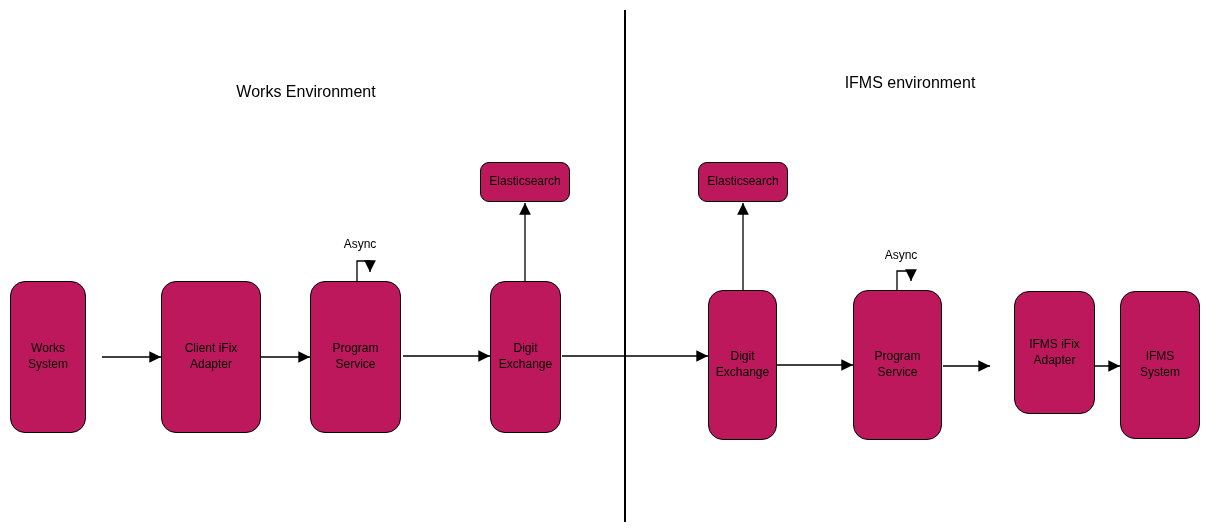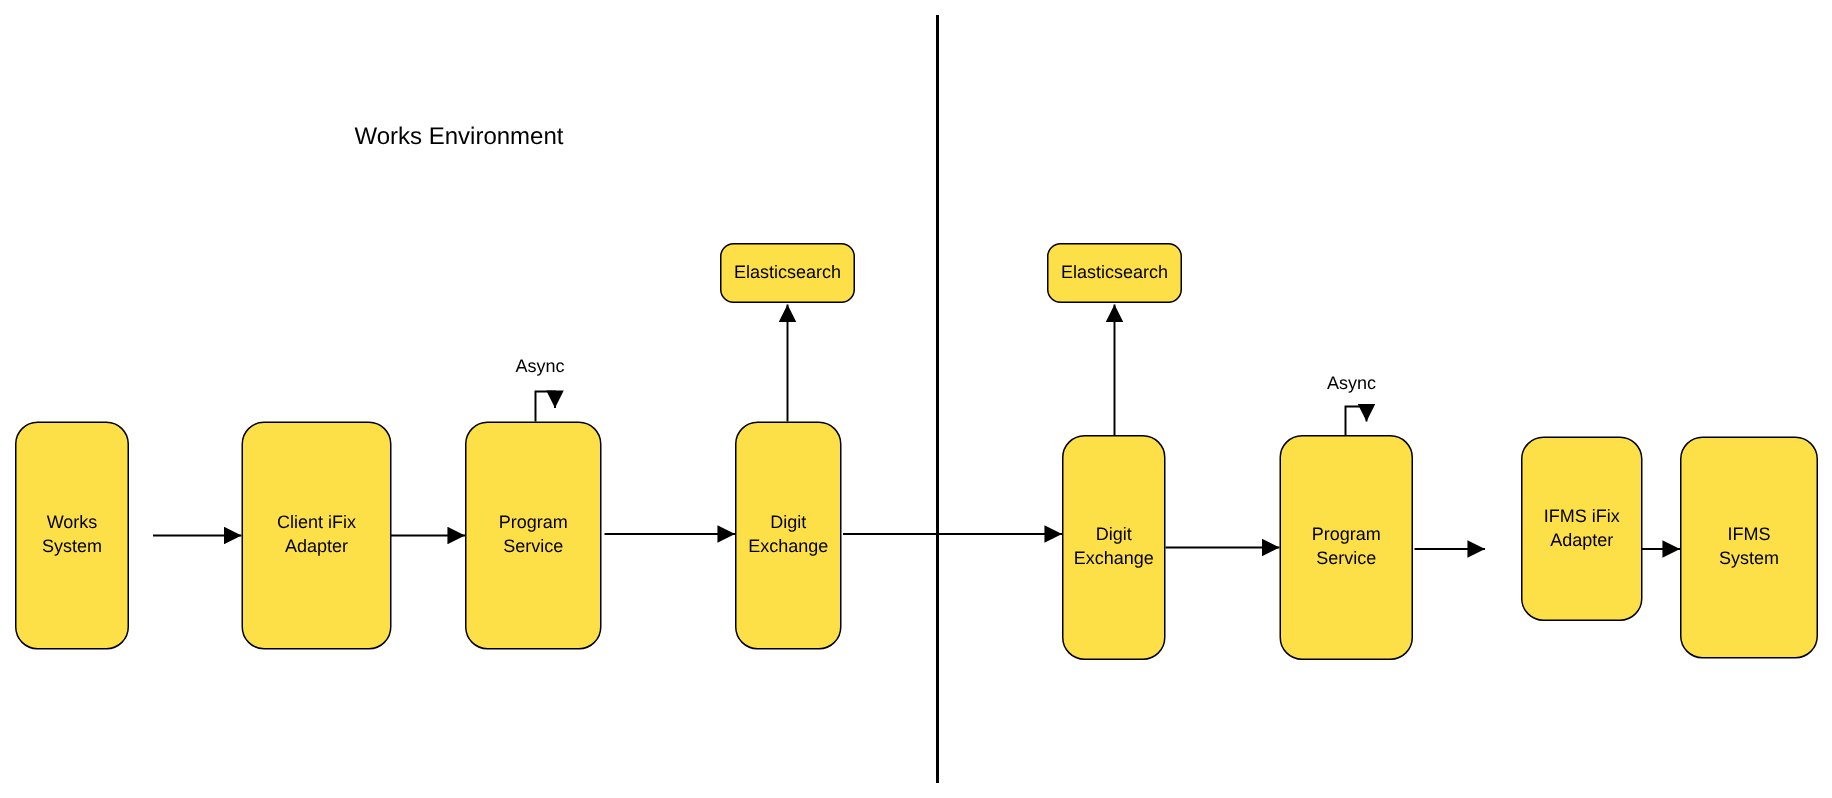--- a/index.html
+++ b/index.html
@@ -27,21 +27,21 @@
     text-align: center;
     font-size: 16px;
     line-height: 1.1;
     color: #000000;
   }
   .env-title.works { left: 196px; top: 83px; }
   .env-title.ifms  { left: 800px; top: 74px; }
 
   .node {
     position: absolute;
-    background: #fde047;
+    background: #be185d;
     border: 1.5px solid #000000;
     border-radius: 15px;
     display: flex;
     align-items: center;
     justify-content: center;
   }
   .node .node-label {
     width: 100%;
     text-align: center;
     font-size: 12px;
@@ -55,21 +55,21 @@
   .n-works-system        { left: 10px;   top: 281px; width: 76px; height: 152px; }
   .n-client-ifix-adapter { left: 161px;  top: 281px; width: 100px; height: 152px; }
   .n-program-service-w   { left: 310px;  top: 281px; width: 91px; height: 152px; }
   .n-digit-exchange-w    { left: 490px;  top: 281px; width: 71px; height: 152px; }
   .n-elasticsearch-w     { left: 480px;  top: 162px; width: 90px; height: 40px; }
 
   
   .n-digit-exchange-i    { left: 708px;  top: 290px; width: 69px; height: 150px; }
   .n-program-service-i   { left: 853px;  top: 290px; width: 89px; height: 150px; }
   .n-ifms-ifix-adapter   { left: 1014px;  top: 291px; width: 81px; height: 123px; }
-  .n-ifms-system         { left: 1120px; top: 291px; width: 92px; height: 148px; }
+  .n-ifms-system         { left: 1120px; top: 291px; width: 80px; height: 148px; }
   .n-elasticsearch-i     { left: 698px;  top: 162px; width: 90px; height: 40px; }
 
   .async-label {
     position: absolute;
     width: 60px;
     text-align: center;
     font-size: 12px;
     color: #000000;
   }
   .async-label.works { left: 330px; top: 237px; }
@@ -98,20 +98,21 @@
     <line x1="562" y1="356" x2="708" y2="356" stroke="#000000" stroke-width="1.3" marker-end="url(#arrow)"></line>
 
     <line x1="743" y1="290" x2="743" y2="203" stroke="#000000" stroke-width="1.3" marker-end="url(#arrow)"></line>
     <line x1="777" y1="365" x2="853" y2="365" stroke="#000000" stroke-width="1.3" marker-end="url(#arrow)"></line>
     <polyline points="897,290 897,271 911,271 911,281" fill="none" stroke="#000000" stroke-width="1.3" marker-end="url(#arrow)"></polyline>
     <line x1="943" y1="366" x2="990" y2="366" stroke="#000000" stroke-width="1.3" marker-end="url(#arrow)"></line>
     <line x1="1071" y1="366" x2="1120" y2="366" stroke="#000000" stroke-width="1.3" marker-end="url(#arrow)"></line>
   </svg>
 
   <div class="env-title works">Works Environment</div>
+  <div class="env-title ifms">IFMS environment</div>
 
   <div class="async-label works">Async</div>
   <div class="async-label ifms">Async</div>
 
   <div class="node n-works-system">
     <span class="node-label">Works
 System</span>
   </div>
   <div class="node n-client-ifix-adapter">
     <span class="node-label">Client iFix

